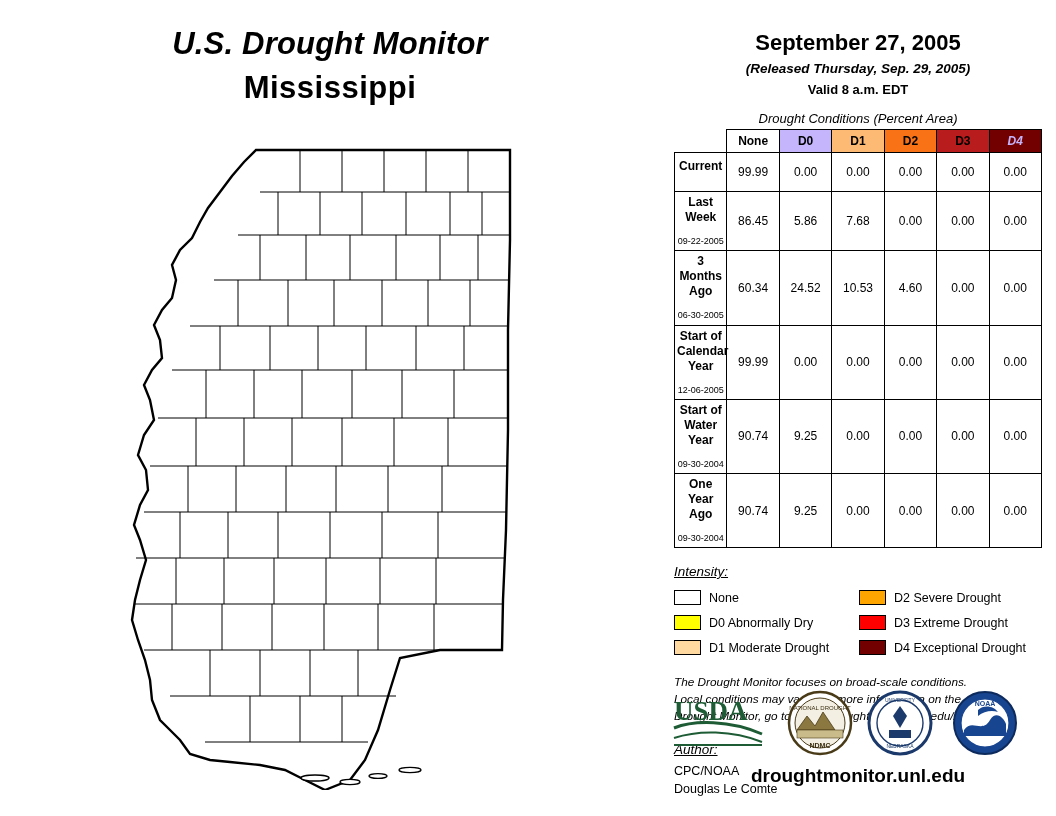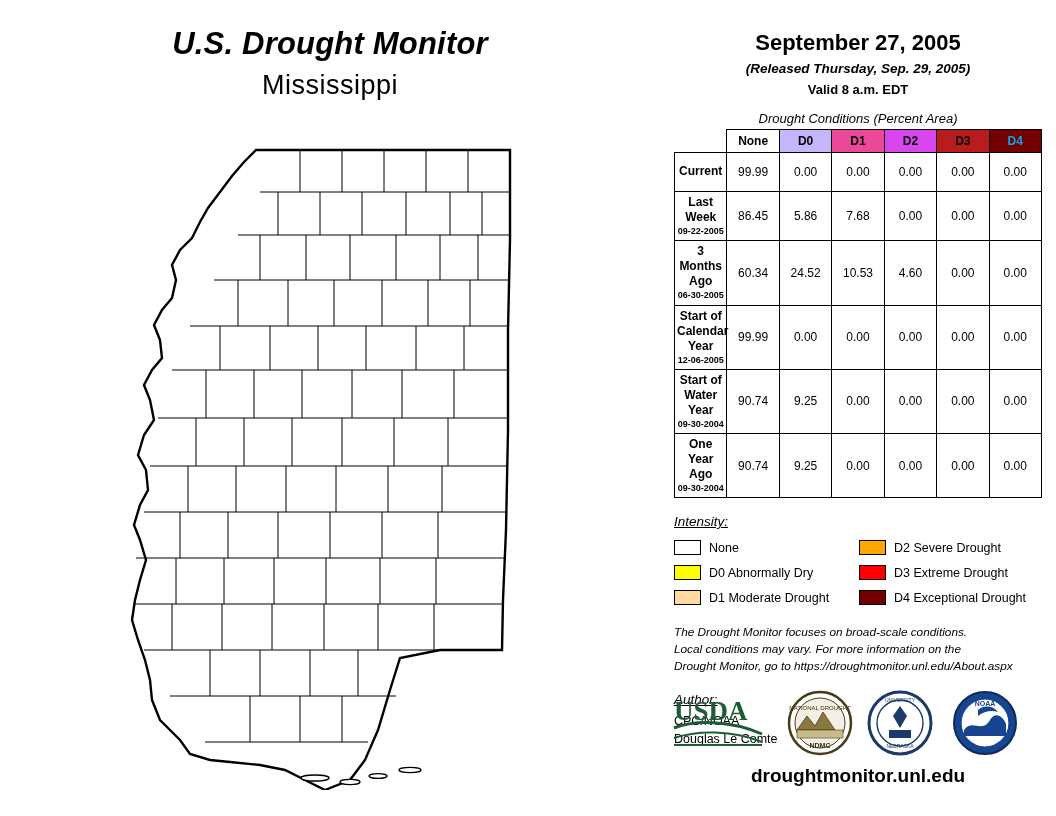--- a/index.html
+++ b/index.html
@@ -29,22 +29,22 @@
     width: 660px;
     text-align: center;
   }
   .title-main {
     font-style: italic;
     font-weight: bold;
     font-size: 31px;
     letter-spacing: 0.2px;
   }
   .title-state {
-    font-weight: normal;
-    font-size: 27px;
+    font-weight: bold;
+    font-size: 31px;
     margin-top: 8px;
     letter-spacing: 0.5px;
   }
 
   .map-wrap {
     position: absolute;
     left: 110px;
     top: 130px;
     width: 540px;
     height: 660px;
@@ -108,35 +108,35 @@
   }
   table.dm td.rowlabel {
     width: 104px;
     font-weight: bold;
     font-size: 12px;
     line-height: 1.25;
     padding: 3px 2px;
   }
   table.dm td.rowlabel .sub {
     font-size: 9px;
-    font-weight: bold;
+    font-weight: normal;
     display: block;
-    margin-top: 1px;
+    margin-top: 11px;
   }
   table.dm td.val {
     width: 44px;
     height: 38px;
     font-size: 12px;
   }
   th.h-none { background: #ffffff; }
   th.h-d0 { background: #c4b5fd; }
-  th.h-d1 { background: #ec4899; }
-  th.h-d2 { background: #d946ef; }
+  th.h-d1 { background: #fdba74; }
+  th.h-d2 { background: #f97316; }
   th.h-d3 { background: #b91c1c; }
-  th.h-d4 { background: #730000; color: #0ea5e9; }
+  th.h-d4 { background: #730000; color: #c4b5fd; font-style: italic; }
 
   
   .intensity-title {
     margin-top: 16px;
     margin-left: 14px;
     font-style: italic;
     font-size: 13.5px;
     text-decoration: underline;
   }
   .legend {

